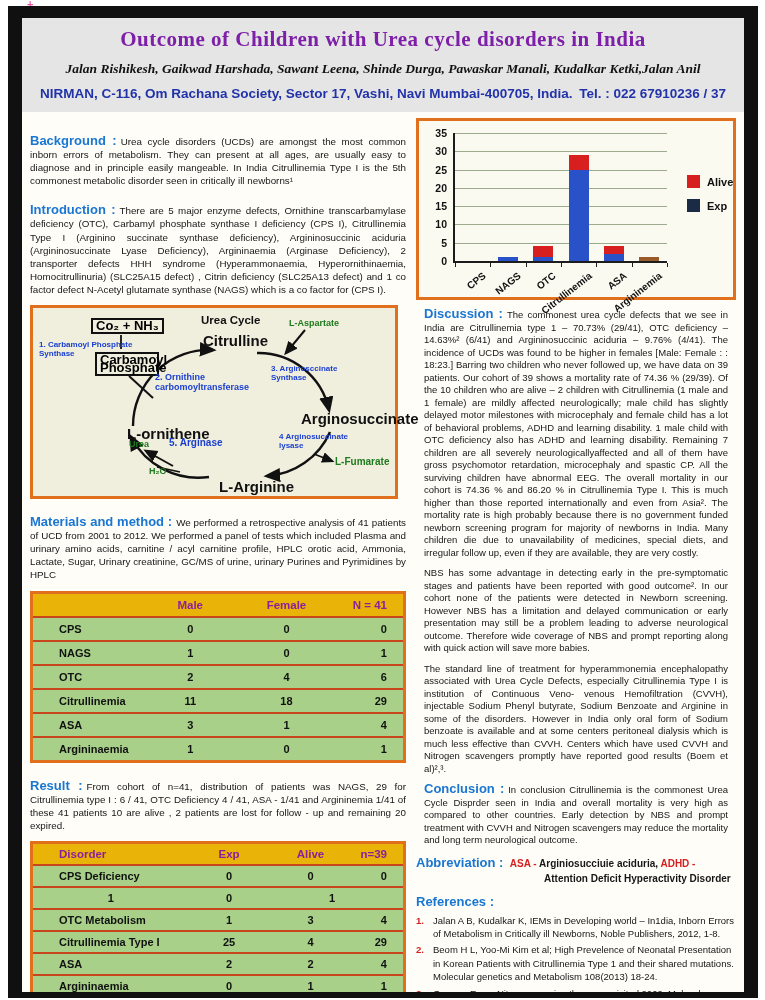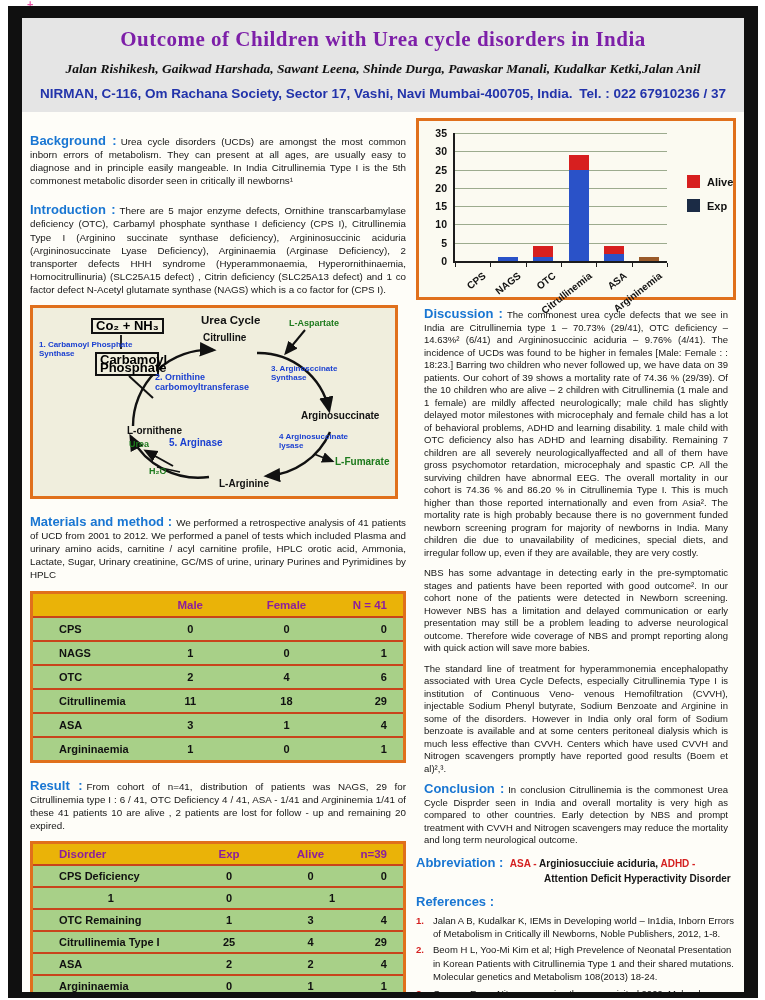--- a/index.html
+++ b/index.html
@@ -15,21 +15,21 @@
   
   .cols{display:flex;gap:10px;padding:6px 8px 0;box-sizing:border-box;}
   .lcol{width:376px;flex:none;}
   .rcol{flex:1;min-width:0;}
   p.para{font-size:9.8px;line-height:13.1px;text-align:justify;margin:16px 0 9px;color:#161616;}
   .rcol p.para{font-size:9.5px;line-height:12.5px;margin:8px;}
   .h{font-size:13px;font-weight:bold;color:#1976d2;margin-right:4px;}
   
   .diagram{position:relative;width:368px;height:194px;border:3px solid #e0701c;background:#f0eedd;box-sizing:border-box;margin:2px 0 10px;}
   .diagram svg{position:absolute;left:0;top:0;}
-  .dlabel{position:absolute;font-weight:bold;color:#111;font-size:10px;white-space:nowrap;}
+  .dlabel{position:absolute;font-weight:bold;color:#111;font-size:15px;white-space:nowrap;}
   .dblue{color:#1a3fd0;font-size:8px;white-space:normal;line-height:9px;}
   .dgreen{color:#1d7a1d;font-size:9px;padding-left:6px;}
   .dbox{position:absolute;border:2px solid #111;background:#f0eedd;font-weight:bold;font-size:13px;text-align:center;padding:2px 3px;line-height:8px;}
   .dtitle{font-size:11.5px;}
   
   .ptable{border:3px solid #e0701c;background:#a8d088;margin:2px 0 10px;}
   .ptable .tr{display:grid;border-top:2px solid #c8441c;}
   .t1 .tr{grid-template-columns:30% 25% 27% 18%;}
   .t2 .tr{grid-template-columns:42% 22% 22% 14%;}
   .ptable .tr.head{border-top:none;background:#eab308;color:#8c1f9e;}
@@ -190,21 +190,21 @@
               <span class="cell c1">0</span>
               <span class="cell c2">0</span>
               <span class="cell c3">0</span>
             </div>
             <div class="tr">
               <span class="cell c1">1</span>
               <span class="cell c2">0</span>
               <span class="cell c3">1</span>
             </div>
             <div class="tr">
-              <span class="cell c0">OTC Remaining</span>
+              <span class="cell c0">OTC Metabolism</span>
               <span class="cell c1">1</span>
               <span class="cell c2">3</span>
               <span class="cell c3">4</span>
             </div>
             <div class="tr">
               <span class="cell c0">Citrullinemia Type I</span>
               <span class="cell c1">25</span>
               <span class="cell c2">4</span>
               <span class="cell c3">29</span>
             </div>

